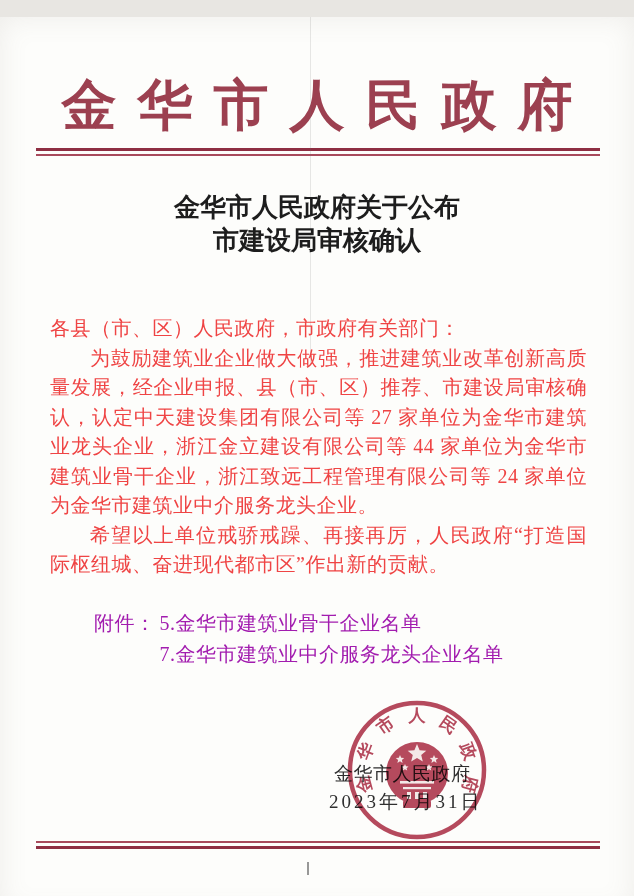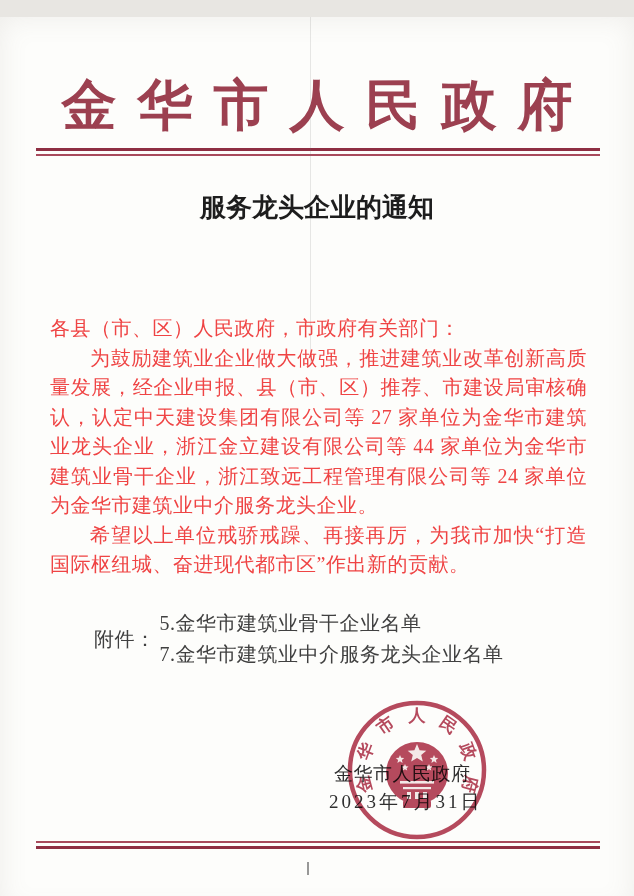--- a/index.html
+++ b/index.html
@@ -49,22 +49,22 @@
     font-size:20px;line-height:29.5px;
     letter-spacing:.5px;
     text-align:justify;
     color:#ef4444;
   }
   .doc-body p{margin:0;}
   .doc-body p.indent{text-indent:2em;}
   
   .attachments{
     position:absolute;top:591px;left:94px;
-    display:flex;align-items:center;
-    font-size:20px;line-height:31px;color:#404040;
+    display:flex;align-items:flex-start;
+    font-size:20px;line-height:31px;color:#a21caf;
     letter-spacing:.5px;
   }
   .attachments .label{white-space:nowrap;margin-right:4px;}
   
   .issuer{
     position:absolute;top:744px;left:334px;
     font-size:19px;color:#2f2f2f;letter-spacing:.5px;white-space:nowrap;
   }
   .issue-date{
     position:absolute;top:772px;left:329px;
@@ -86,27 +86,28 @@
 <div class="page">
 
   <div class="gov-header">金华市人民政府</div>
   <div class="rule rule-top-thick"></div>
   <div class="rule rule-top-thin"></div>
 
   <div class="fold-line"></div>
   <div class="fold-mark"></div>
 
   <div class="doc-title">
-    <div>服务龙头企业的通知</div>
+    <div>金华市人民政府关于公布</div>
+    <div>市建设局审核确认</div>
   </div>
 
   <div class="doc-body">
     <p>各县（市、区）人民政府，市政府有关部门：</p>
     <p class="indent">为鼓励建筑业企业做大做强，推进建筑业改革创新高质量发展，经企业申报、县（市、区）推荐、市建设局审核确认，认定中天建设集团有限公司等 27 家单位为金华市建筑业龙头企业，浙江金立建设有限公司等 44 家单位为金华市建筑业骨干企业，浙江致远工程管理有限公司等 24 家单位为金华市建筑业中介服务龙头企业。</p>
-    <p class="indent">希望以上单位戒骄戒躁、再接再厉，为我市加快“打造国际枢纽城、奋进现代都市区”作出新的贡献。</p>
+    <p class="indent">希望以上单位戒骄戒躁、再接再厉，人民政府“打造国际枢纽城、奋进现代都市区”作出新的贡献。</p>
   </div>
 
   <div class="attachments">
     <div class="label">附件：</div>
     <div class="items">
         <div>5.金华市建筑业骨干企业名单</div>
         <div>7.金华市建筑业中介服务龙头企业名单</div>
       </div>
   </div>
 

